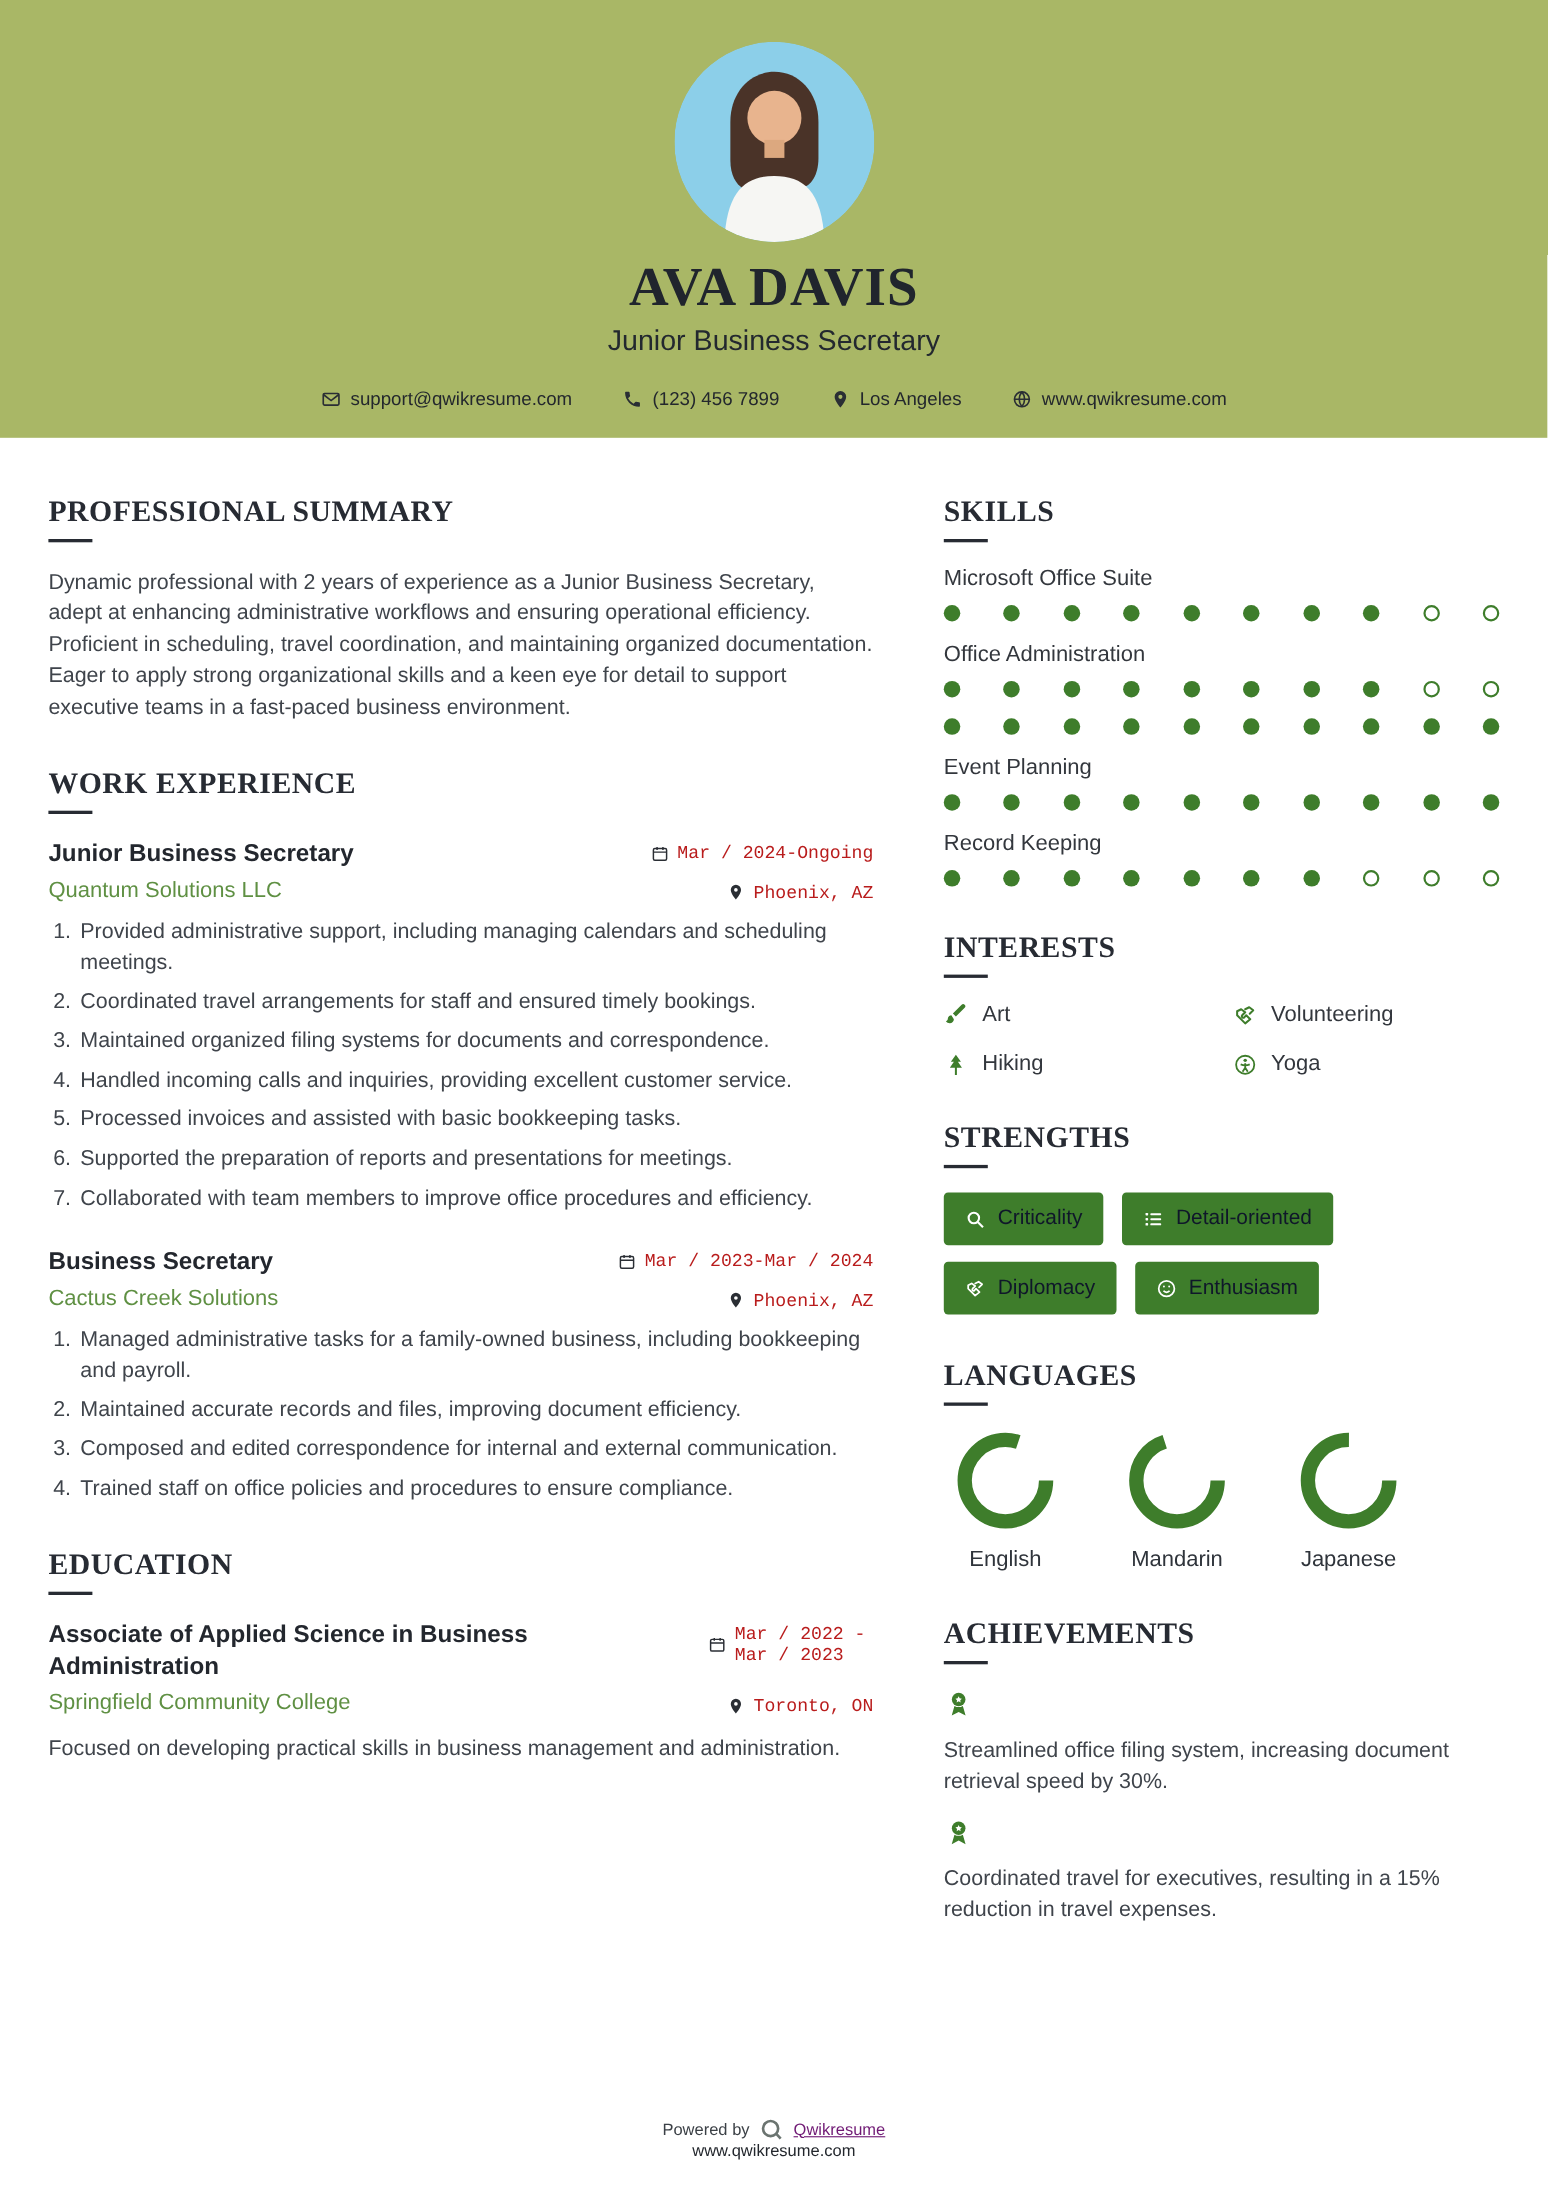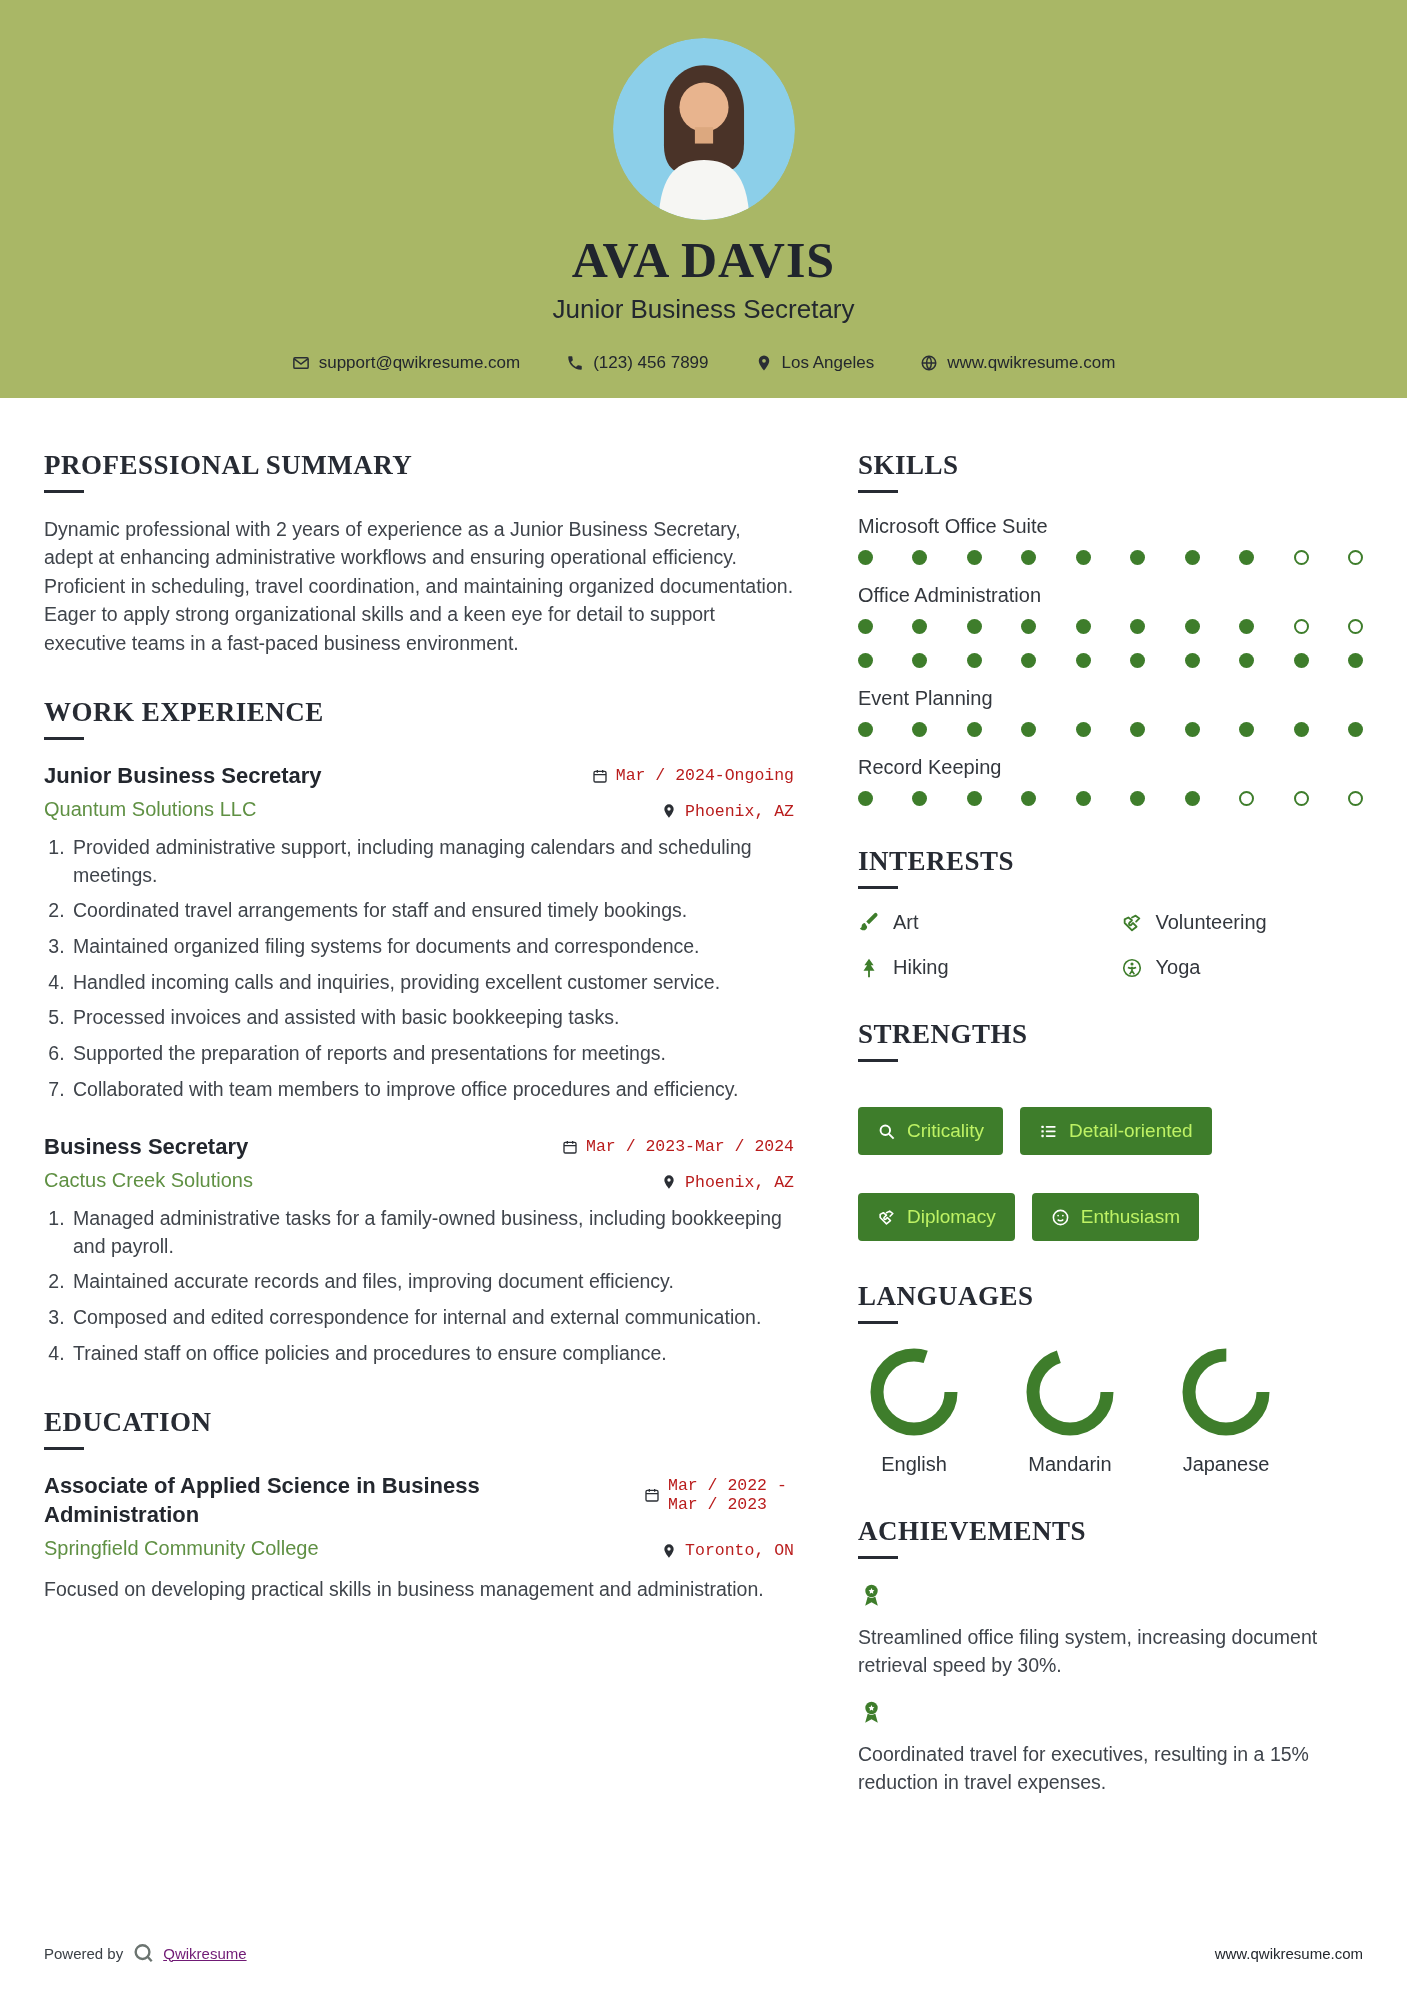--- a/index.html
+++ b/index.html
@@ -49,35 +49,35 @@
   .dots { display:flex; justify-content:space-between; }
   .dot { width:15px; height:15px; border-radius:50%; }
   .dot.filled { background:var(--accent,#3e7d2b); }
   .dot.empty  { border:2.5px solid var(--accent,#3e7d2b); background:transparent; }
 
   .interests-grid { display:grid; grid-template-columns:1fr 1fr; row-gap:22px; column-gap:20px; }
   .interest { display:flex; align-items:center; gap:13px; font-size:20px; color:#33373d; }
   .interest .icon { width:22px; height:22px; color:var(--accent,#3e7d2b); }
 
   .badges { display:flex; flex-wrap:wrap; gap:15px 17px; }
-  .badge { display:inline-flex; align-items:center; gap:11px; background:var(--accent,#3e7d2b); color:#bef264;
-    font-size:19px; padding:13px 19px; border-radius:4px;margin-top:23px; }
+  .badge { display:inline-flex; align-items:center; gap:11px; background:var(--accent,#3e7d2b); color:#0f172a;
+    font-size:19px; padding:13px 19px; border-radius:4px; }
   .badge .icon { width:19px; height:19px; color:#fff; }
 
   .langs { display:flex; gap:44px; margin-top:4px; }
   .lang { display:flex; flex-direction:column; align-items:center; gap:15px; width:112px; }
   .donut-svg { width:92px; height:92px; display:block; }
   .lang-name { font-size:20px; color:#2f343b; }
 
   .ach-item { display:flex; gap:15px; align-items:flex-start; margin-bottom:19px;flex-direction:column; }
   .ach-item .icon { width:27px; height:27px; color:var(--accent,#3e7d2b); margin-top:1px; }
   .ach-text { font-size:19.5px; line-height:1.42; color:var(--text,#3f444b); }
 
   
-  .footer { position:absolute; left:44px; right:44px; bottom:26px; display:flex; justify-content:space-between; align-items:center; font-size:15px; color:#3b4046; }
+  .footer { position:absolute; left:44px; right:44px; bottom:26px; display:flex; justify-content:space-between; align-items:center; font-size:15px; color:#3b4046;flex-direction:column; }
   .footer-left { display:flex; align-items:center; gap:9px; }
   .footer .icon.logo { width:22px; height:22px; color:#6b7470; }
   .brand { text-decoration:underline; color:#701a75; cursor:pointer; }
   .footer-right { color:#23272d; cursor:pointer; }
 </style>
 </head>
 <body>
 
 <div class="page">
 

